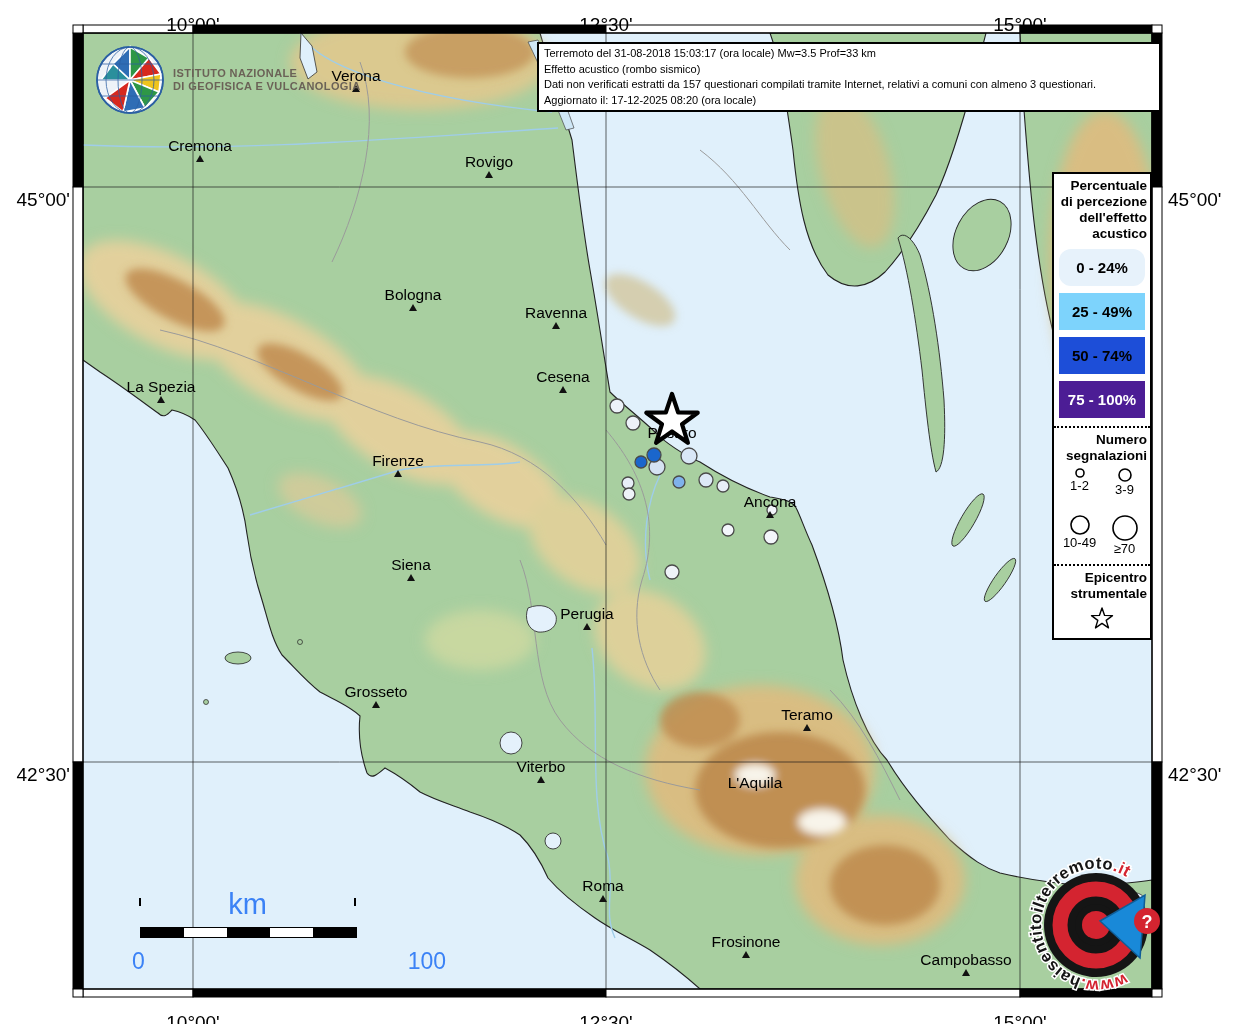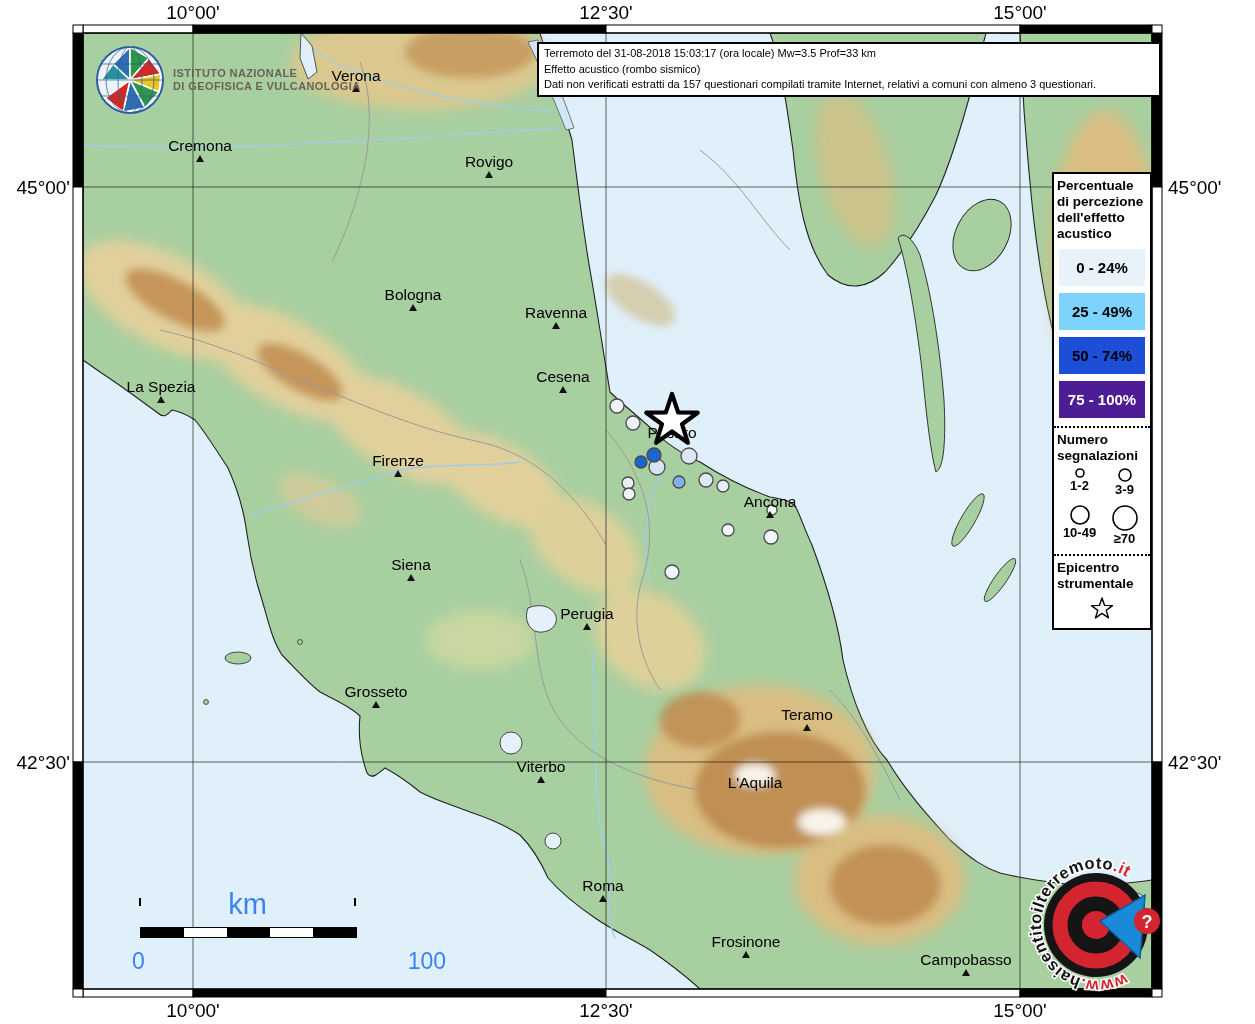--- a/index.html
+++ b/index.html
@@ -1,33 +1,33 @@
 <!DOCTYPE html>
 <html><head>
 <meta charset="utf-8">
 <style>
   html,body{margin:0;padding:0;background:#fff;}
   #canvas{position:relative;width:1255px;height:1024px;background:#ffffff;overflow:hidden;
           font-family:"Liberation Sans",sans-serif;}
   #map-svg{position:absolute;left:0;top:0;}
-  .axis-label{position:absolute;font-size:19px;color:#000;white-space:nowrap;}
+  .axis-label{position:absolute;font-size:19px;color:#000;white-space:nowrap;margin-top:12px;}
   .axis-top,.axis-bottom{transform:translateX(-50%);}
   .axis-left{text-align:right;width:70px;}
   #title-box{position:absolute;left:537px;top:42px;width:610px;background:#fff;
              border:2px solid #000;padding:2px 5px;font-size:11px;line-height:15.5px;color:#000;}
   #ingv-logo{position:absolute;left:93px;top:44px;display:flex;align-items:center;}
   #ingv-text{margin-left:6px;font-size:11px;font-weight:bold;color:#6b6257;
              letter-spacing:.4px;line-height:13.5px;}
   #legend{position:absolute;left:1052px;top:172px;width:100px;background:#fff;
           border:2px solid #000;box-sizing:border-box;padding:4px 3px 6px 3px;}
-  #legend .ltitle{font-size:13.5px;font-weight:bold;text-align:left;line-height:16px;color:#000;}
+  #legend .ltitle{font-size:13.5px;font-weight:bold;text-align:right;line-height:16px;color:#000;}
   .swatch{width:86px;height:37px;margin:7px auto 0 auto;display:flex;align-items:center;
           justify-content:center;font-size:15px;font-weight:bold;}
   .lsep{border-top:2px dotted #000;margin:8px -3px 4px -3px;}
-  #signal-grid{display:grid;grid-template-columns:1fr 1fr;row-gap:6px;margin-top:2px;font-weight:bold;}
+  #signal-grid{display:grid;grid-template-columns:1fr 1fr;row-gap:16px;margin-top:2px;}
   .sig-cell{display:flex;flex-direction:column;align-items:center;}
   .sig-cell .slabel{font-size:13px;color:#000;margin-top:-2px;}
   #legend-star{display:block;margin:2px auto 0 auto;}
   #scalebar{position:absolute;left:128px;top:888px;width:245px;color:#3b82f6;}
   #scalebar .km{font-size:29px;text-align:center;width:215px;margin-left:12px;}
   #sb-bar{position:relative;margin-left:12px;margin-top:6px;width:215px;height:9px;
           border:1px solid #000;display:flex;}
   #sb-bar span{height:100%;}
   .sb-tick{position:absolute;top:10px;width:2px;height:8px;background:#000;}
   #sb-nums{position:relative;margin-top:10px;font-size:23px;}
@@ -235,20 +235,21 @@
       <div class="axis-label axis-left" style="left: 0px; top: 177px;">45°00'</div>
       <div class="axis-label axis-left" style="left: 0px; top: 752px;">42°30'</div>
       <div class="axis-label axis-right" style="left: 1168px; top: 177px;">45°00'</div>
       <div class="axis-label axis-right" style="left: 1168px; top: 752px;">42°30'</div>
     </div>
 
   <div id="title-box">
       <div>Terremoto del 31-08-2018 15:03:17 (ora locale) Mw=3.5 Prof=33 km</div>
       <div>Effetto acustico (rombo sismico)</div>
       <div>Dati non verificati estratti da 157 questionari compilati tramite Internet, relativi a comuni con almeno 3 questionari.</div>
+      <div>Aggiornato il: 17-12-2025 08:20 (ora locale)</div>
     </div>
 
   <div id="ingv-logo">
     <svg width="74" height="72" viewBox="0 0 74 72">
       <circle cx="37" cy="36" r="33" fill="#eef3f8" stroke="#2b5fa3" stroke-width="1.6"></circle>
       <g stroke="#ffffff" stroke-width="1.6">
         <path d="M37,3 L20,20 L37,36 Z" fill="#2f6db5"></path>
         <path d="M20,20 L8,36 L37,36 Z" fill="#2a8f9c"></path>
         <path d="M37,3 L56,14 L37,36 Z" fill="#2e9747"></path>
         <path d="M56,14 L68,30 L37,36 Z" fill="#d7281e"></path>
@@ -273,21 +274,21 @@
   </div>
 
   <div id="legend">
     <div class="ltitle" id="legend-title">
         <div>Percentuale</div>
         <div>di percezione</div>
         <div>dell'effetto</div>
         <div>acustico</div>
       </div>
     <div id="legend-classes">
-        <div class="swatch" style="background: rgb(231, 242, 251); color: rgb(0, 0, 0);">0 - 24%</div>
+        <div class="swatch" style="background: rgb(231, 242, 251); color: rgb(0, 0, 0); border-radius: 12px;">0 - 24%</div>
         <div class="swatch" style="background: #7dd3fc; color: rgb(0, 0, 0);">25 - 49%</div>
         <div class="swatch" style="background: #1d4ed8; color: rgb(0, 0, 0);">50 - 74%</div>
         <div class="swatch" style="background: #4c1d95; color: rgb(255, 255, 255);">75 - 100%</div>
       </div>
     <div class="lsep"></div>
     <div class="ltitle" id="signals-title">
         <div>Numero</div>
         <div>segnalazioni</div>
       </div>
     <div id="signal-grid">

